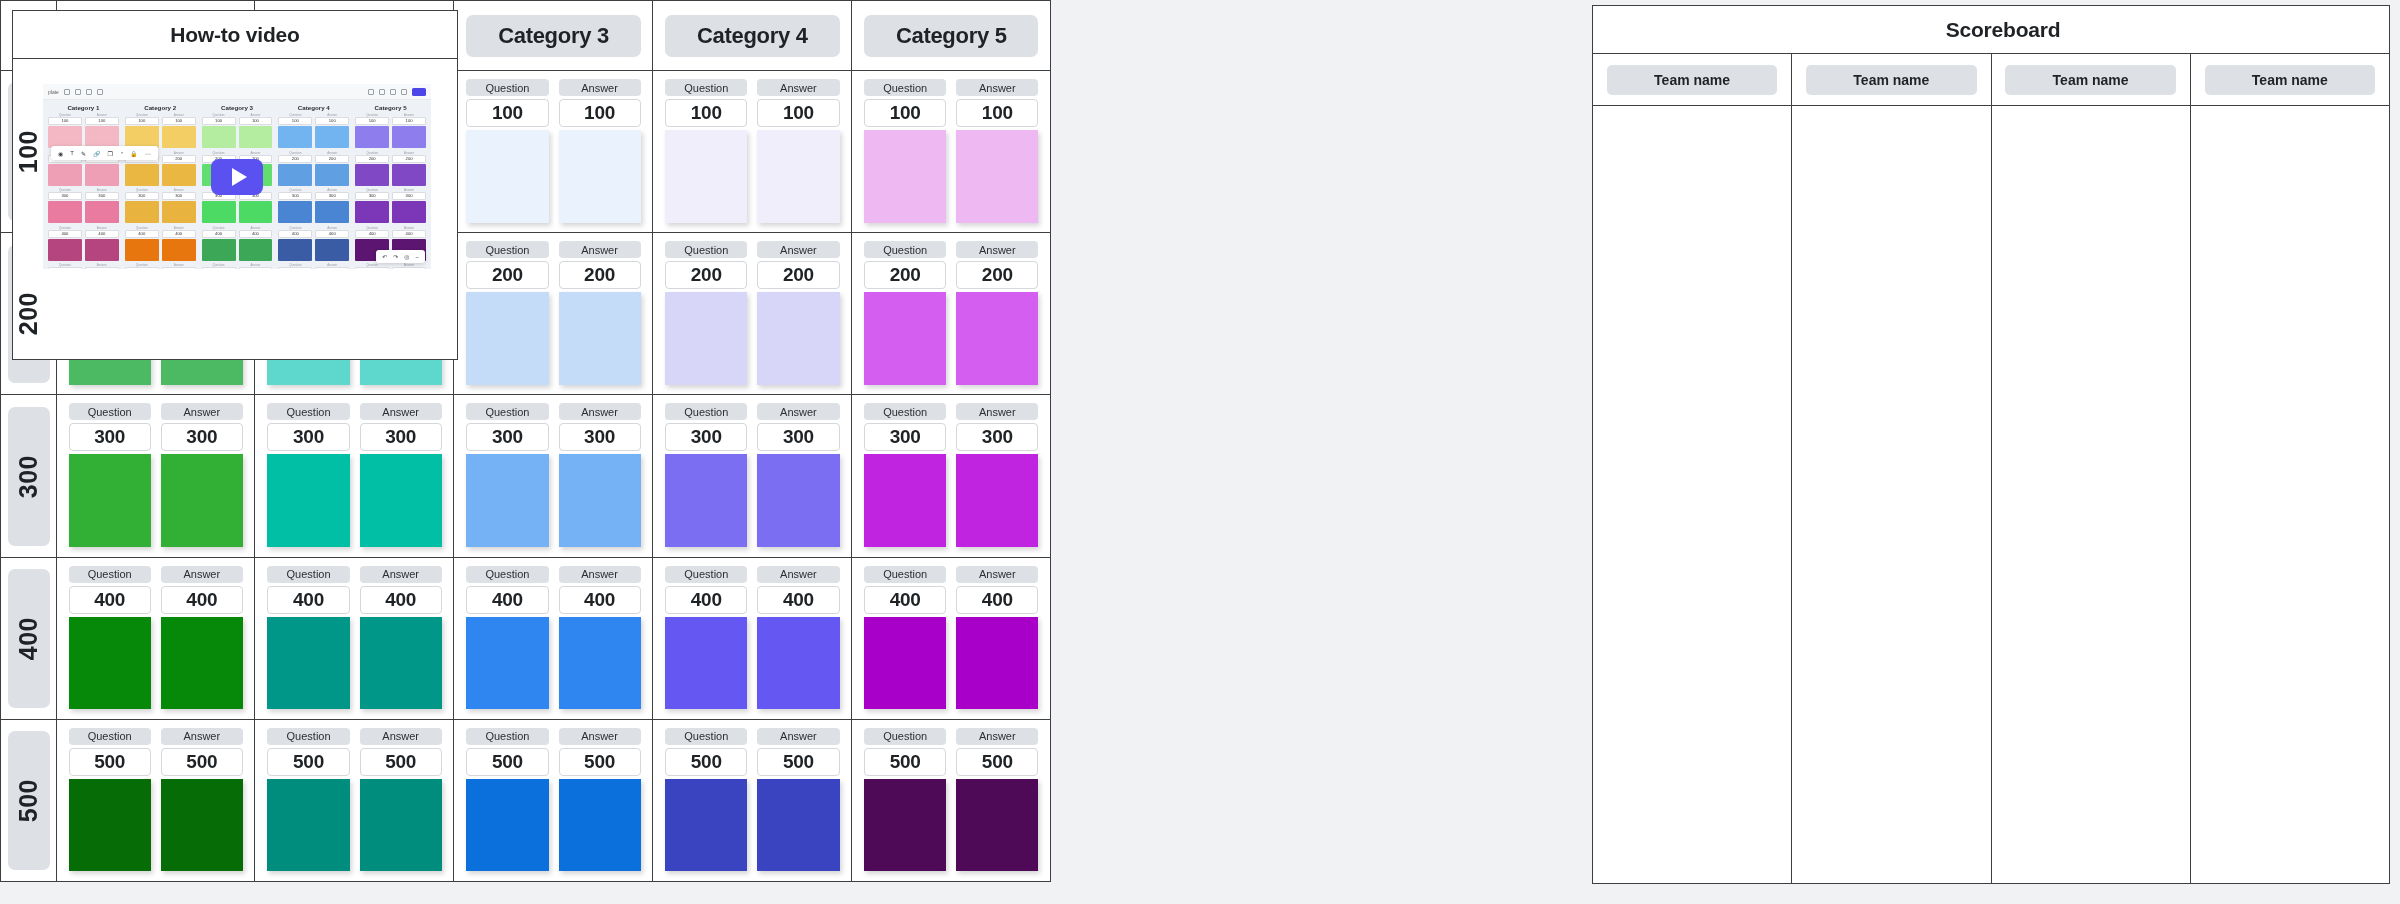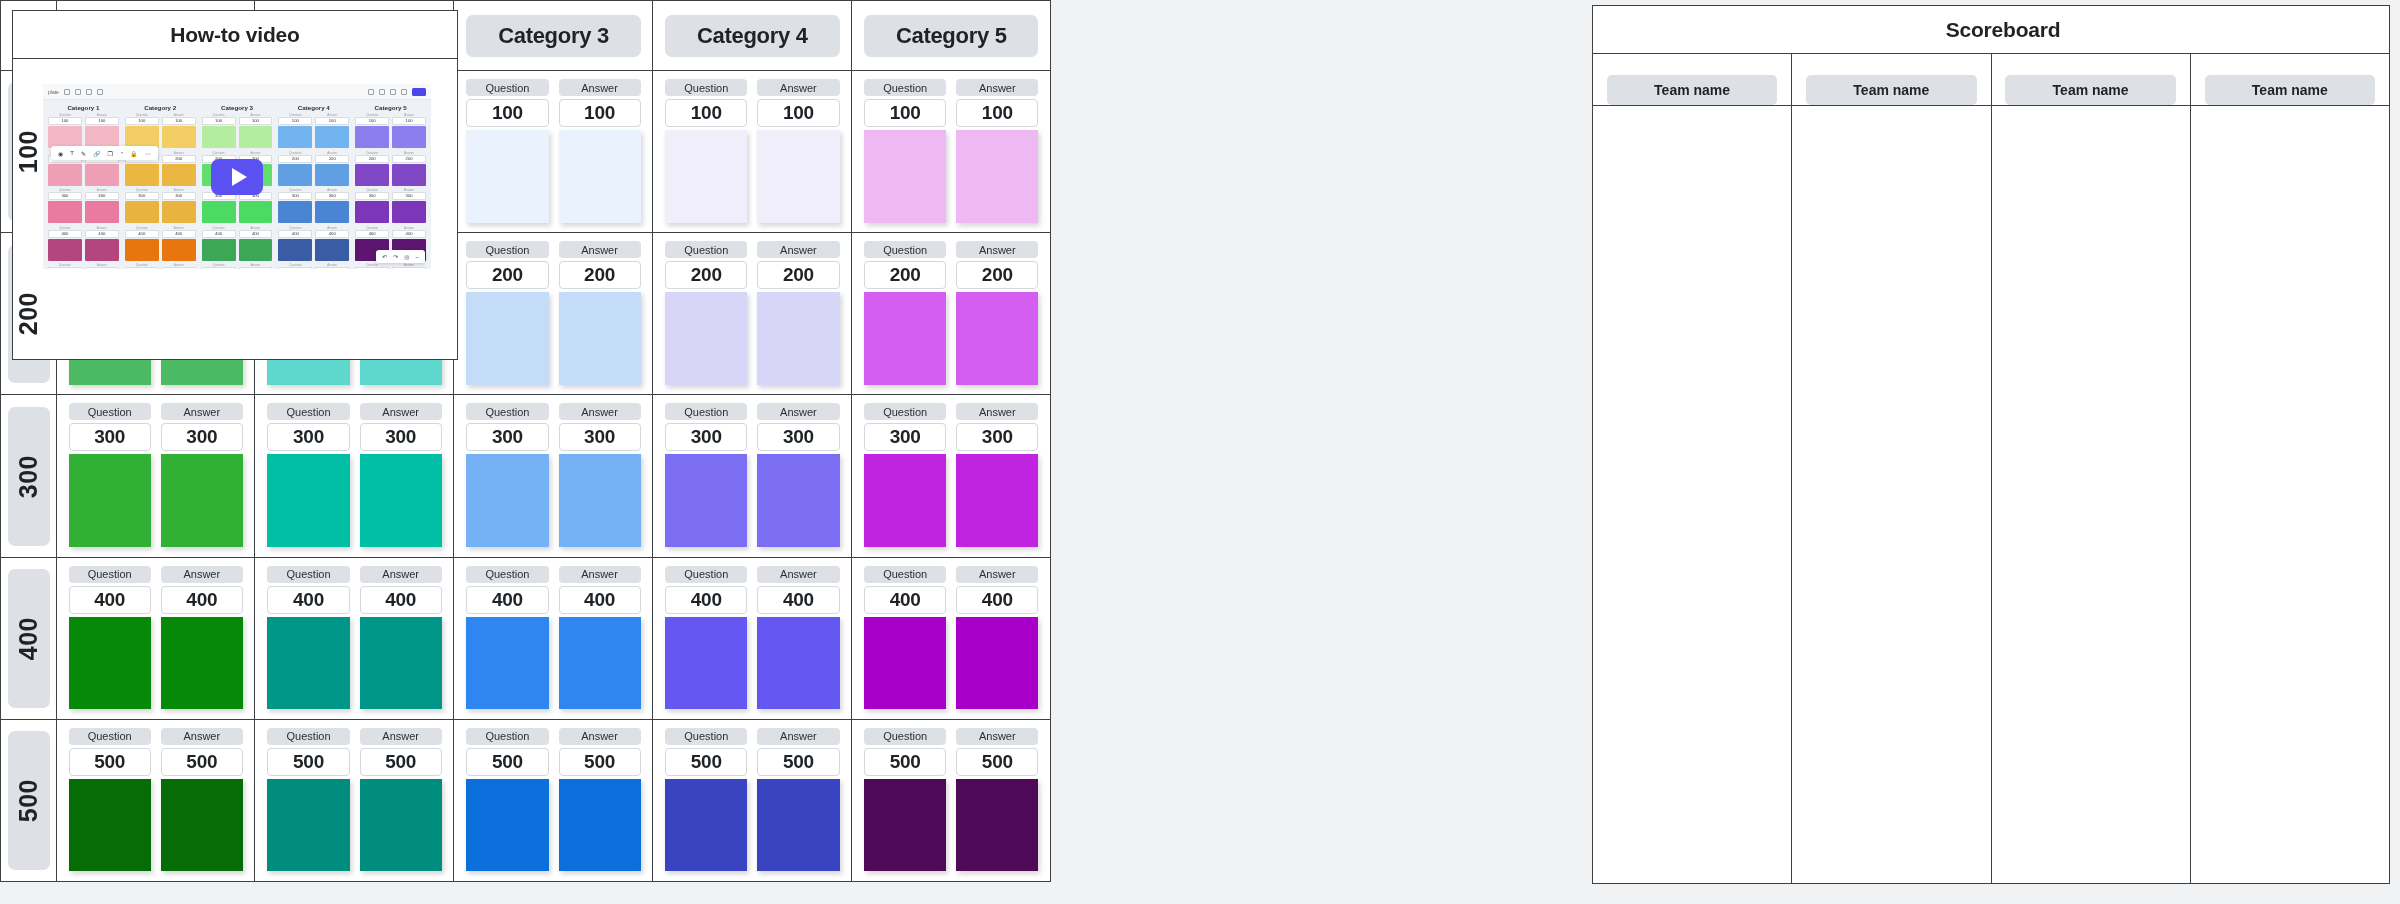--- a/index.html
+++ b/index.html
@@ -142,21 +142,21 @@
   }
   #score .hd span { font-size:21px; font-weight:bold; letter-spacing:-.2px; }
   #score .cols { flex:1; display:flex; }
   #score .col {
     flex:1 1 0; border-right:1.6px solid #3c4043;
     display:flex; flex-direction:column;
   }
   #score .col:last-child { border-right:none; }
   #score .col .namecellwrap {
     flex:0 0 52px; border-bottom:1.6px solid #3c4043;
-    display:flex; align-items:flex-end; justify-content:center;
+    display:flex; align-items:center; justify-content:center;
   }
   #score .col .namechip {
     background:#dde0e5; border-radius:5px; width:86%; height:30px;
     display:flex; align-items:center; justify-content:center;
     font-size:14px; font-weight:bold; color:#1f2326;
   }
   #score .col .scorearea { flex:1; background:#fff; }
 </style>
 </head>
 <body>

